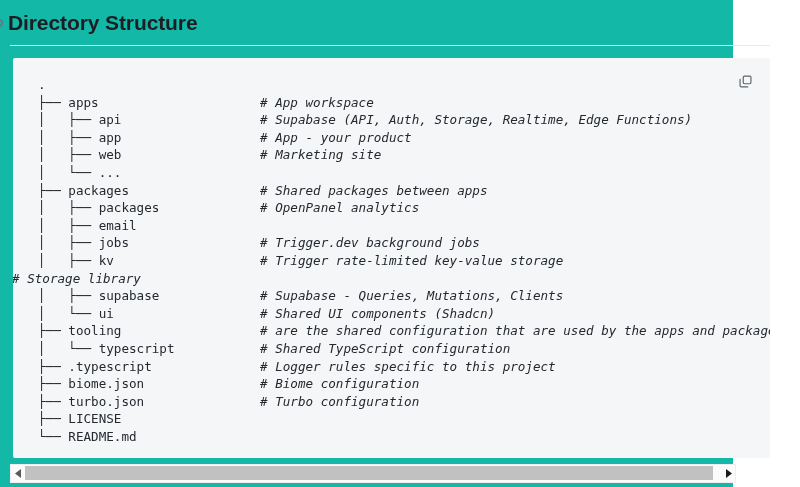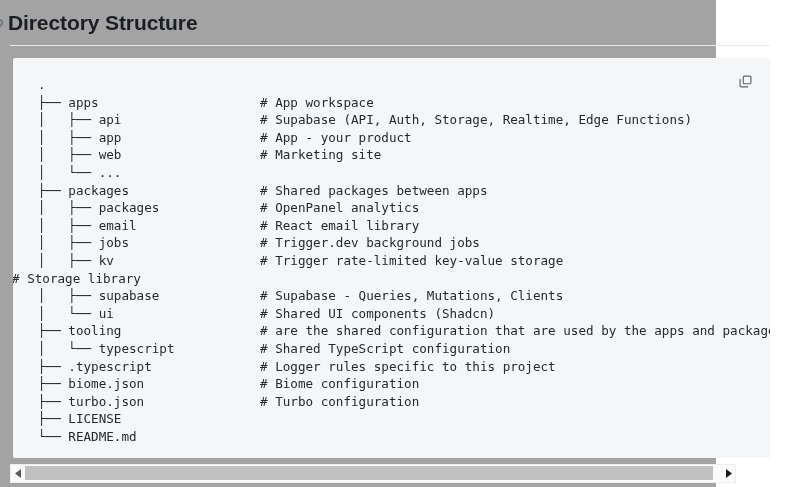--- a/index.html
+++ b/index.html
@@ -12,21 +12,22 @@
     height: 487px;
     overflow: hidden;
     font-family: "Liberation Sans", sans-serif;
     -webkit-font-smoothing: antialiased;
   }
 
   .page {
     position: relative;
     width: 716px;
     height: 487px;
-    background: #a3a3a3;
+    background: #14b8a6;
+    padding-left: 17px;
   }
 
   
   .heading-row {
     position: absolute;
     left: 0px;
     top: 6px;
     width: 790px;
     height: 34px;
     display: flex;
@@ -118,20 +119,21 @@
   .tree-col {
     width: 248px;
     flex: 0 0 248px;
     white-space: pre;
     padding-left: 26px;
     box-sizing: border-box;
   }
   .cmt-col {
     white-space: pre;
     flex: 0 0 auto;
+    font-style: italic;
   }
 
   
   .scrollbar {
     position: absolute;
     left: 10px;
     top: 464px;
     width: 726px;
     height: 19px;
     background: #fbfbfb;
@@ -188,21 +190,21 @@
     <div class="code-scroll">
       <div class="code-inner" id="code-inner">
           <div class="code-line"><span class="tree-col">.</span><span class="cmt-col"></span></div>
           <div class="code-line"><span class="tree-col">├── apps</span><span class="cmt-col"># App workspace</span></div>
           <div class="code-line"><span class="tree-col">│   ├── api</span><span class="cmt-col"># Supabase (API, Auth, Storage, Realtime, Edge Functions)</span></div>
           <div class="code-line"><span class="tree-col">│   ├── app</span><span class="cmt-col"># App - your product</span></div>
           <div class="code-line"><span class="tree-col">│   ├── web</span><span class="cmt-col"># Marketing site</span></div>
           <div class="code-line"><span class="tree-col">│   └── ...</span><span class="cmt-col"></span></div>
           <div class="code-line"><span class="tree-col">├── packages</span><span class="cmt-col"># Shared packages between apps</span></div>
           <div class="code-line"><span class="tree-col">│   ├── packages</span><span class="cmt-col"># OpenPanel analytics</span></div>
-          <div class="code-line"><span class="tree-col">│   ├── email</span><span class="cmt-col"># React email library</span></div>
+          <div class="code-line"><span class="tree-col">│   ├── email</span></div>
           <div class="code-line"><span class="tree-col">│   ├── jobs</span><span class="cmt-col"># Trigger.dev background jobs</span></div>
           <div class="code-line"><span class="tree-col">│   ├── kv</span><span class="cmt-col"># Trigger rate-limited key-value storage</span></div>
           <div class="code-line"><span class="cmt-col"># Storage library</span></div>
           <div class="code-line"><span class="tree-col">│   ├── supabase</span><span class="cmt-col"># Supabase - Queries, Mutations, Clients</span></div>
           <div class="code-line"><span class="tree-col">│   └── ui</span><span class="cmt-col"># Shared UI components (Shadcn)</span></div>
           <div class="code-line"><span class="tree-col">├── tooling</span><span class="cmt-col"># are the shared configuration that are used by the apps and packages</span></div>
           <div class="code-line"><span class="tree-col">│   └── typescript</span><span class="cmt-col"># Shared TypeScript configuration</span></div>
           <div class="code-line"><span class="tree-col">├── .typescript</span><span class="cmt-col"># Logger rules specific to this project</span></div>
           <div class="code-line"><span class="tree-col">├── biome.json</span><span class="cmt-col"># Biome configuration</span></div>
           <div class="code-line"><span class="tree-col">├── turbo.json</span><span class="cmt-col"># Turbo configuration</span></div>

